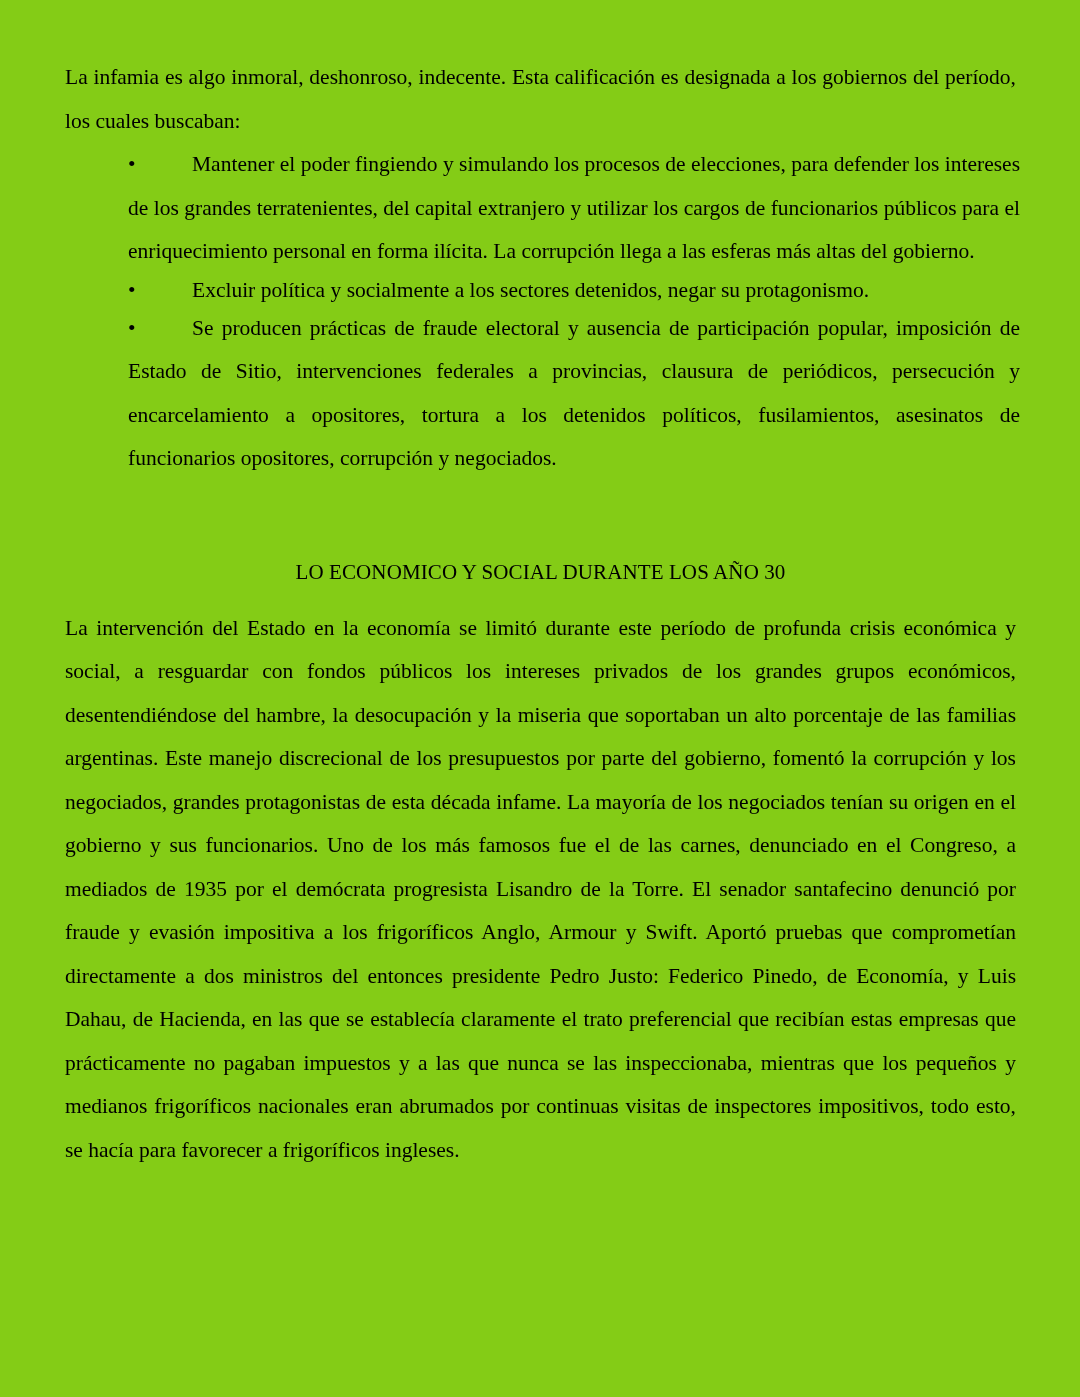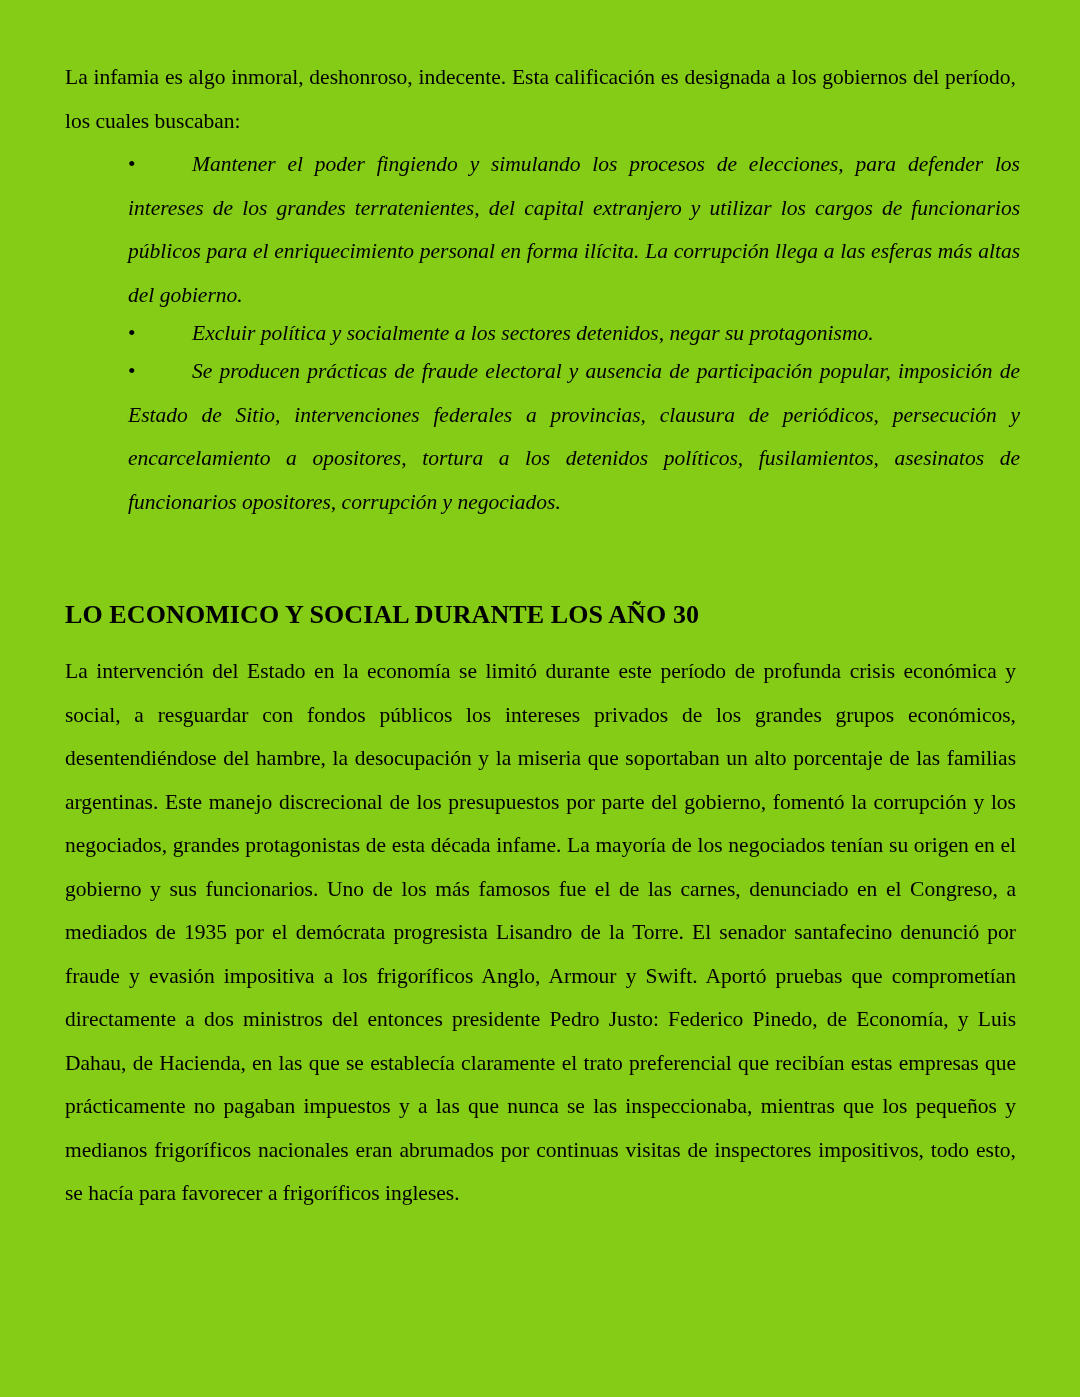--- a/index.html
+++ b/index.html
@@ -60,41 +60,40 @@
   .bullet .dot {
     position: absolute;
     left: 0;
     top: 0;
     width: 10px;
     line-height: 43.5px;
     font-size: 21.5px;
   }
   .bullet .btext {
     display: block;
-    font-style: italic;
   }
   .bullet .btext::before {
     content: "";
     display: inline-block;
     width: 64px;   
   }
   
   .bullet.tight {
     line-height: 33px;
   }
   .bullet.tight .dot {
     line-height: 33px;
   }
 
   
   .heading {
-    font-size: 26px;
+    font-size: 21px;
     line-height: 28px;
-    font-weight: bold;
-    text-align: left;
+    font-weight: normal;
+    text-align: center;
     margin: 0;
     letter-spacing: 0.1px;
   }
 
   .sp-after-bullets { height: 77px; }
   .sp-after-heading { height: 21px; }
 </style>
 </head>
 <body>
 

